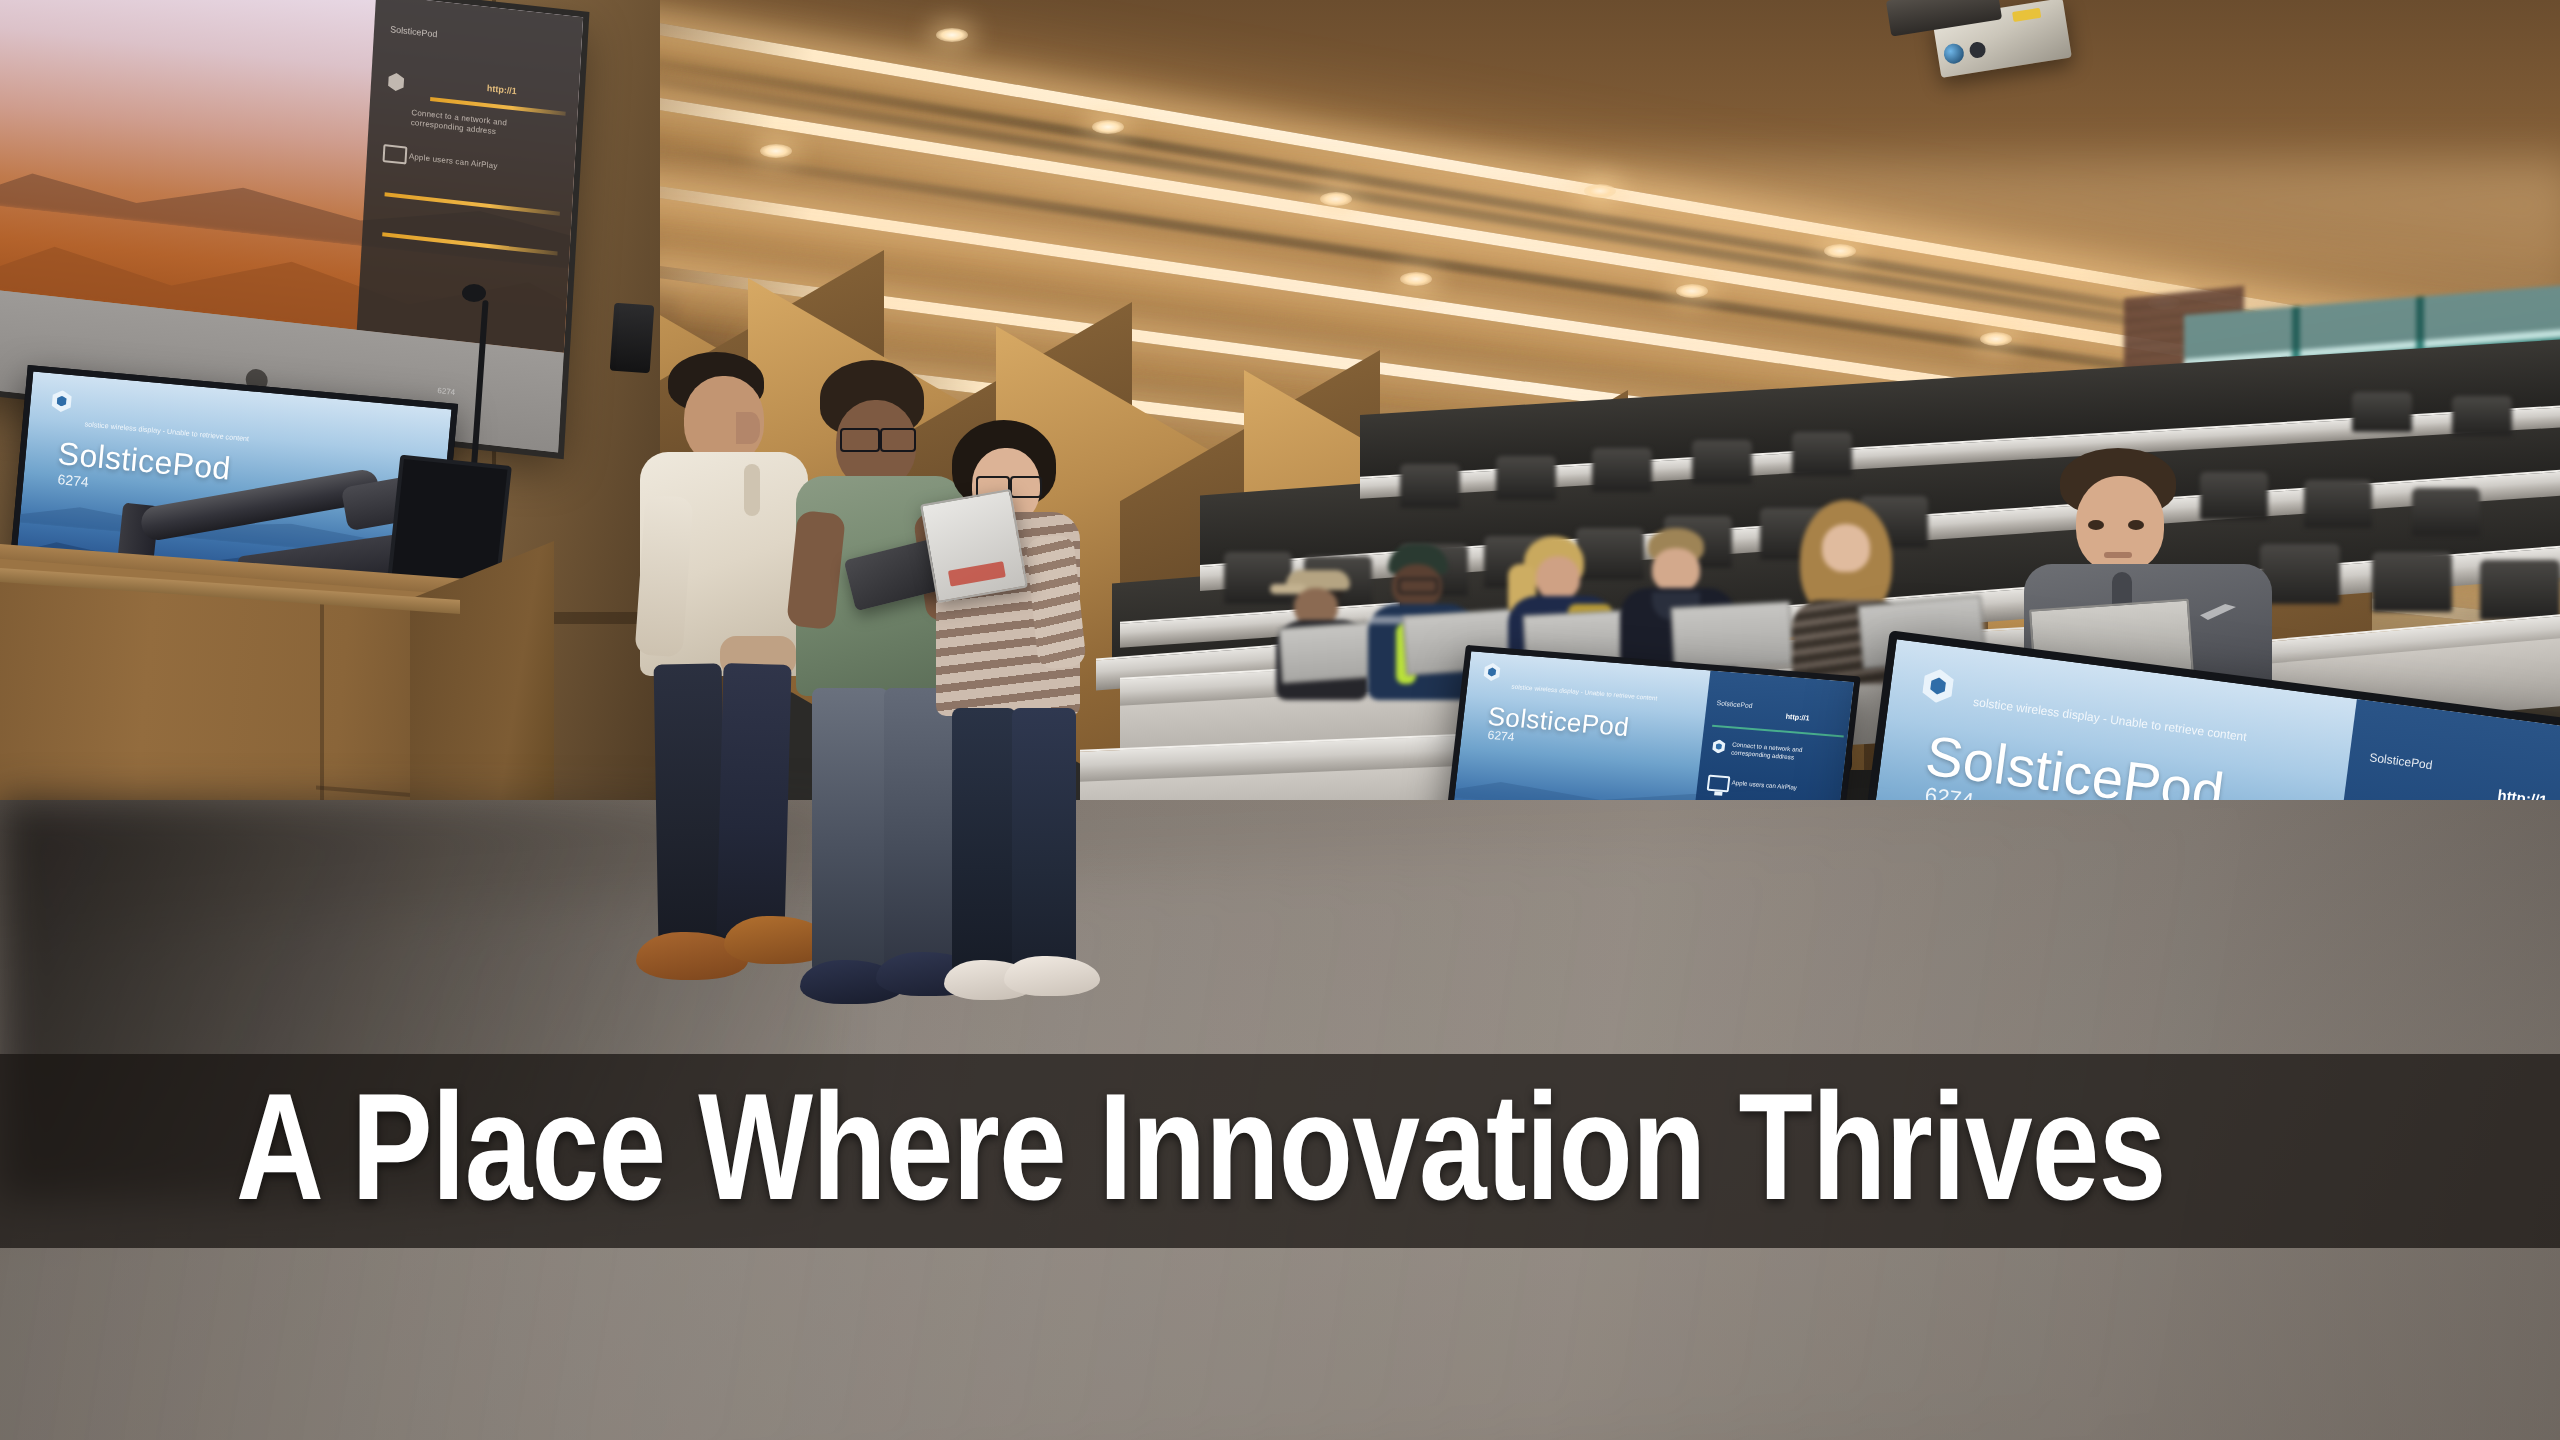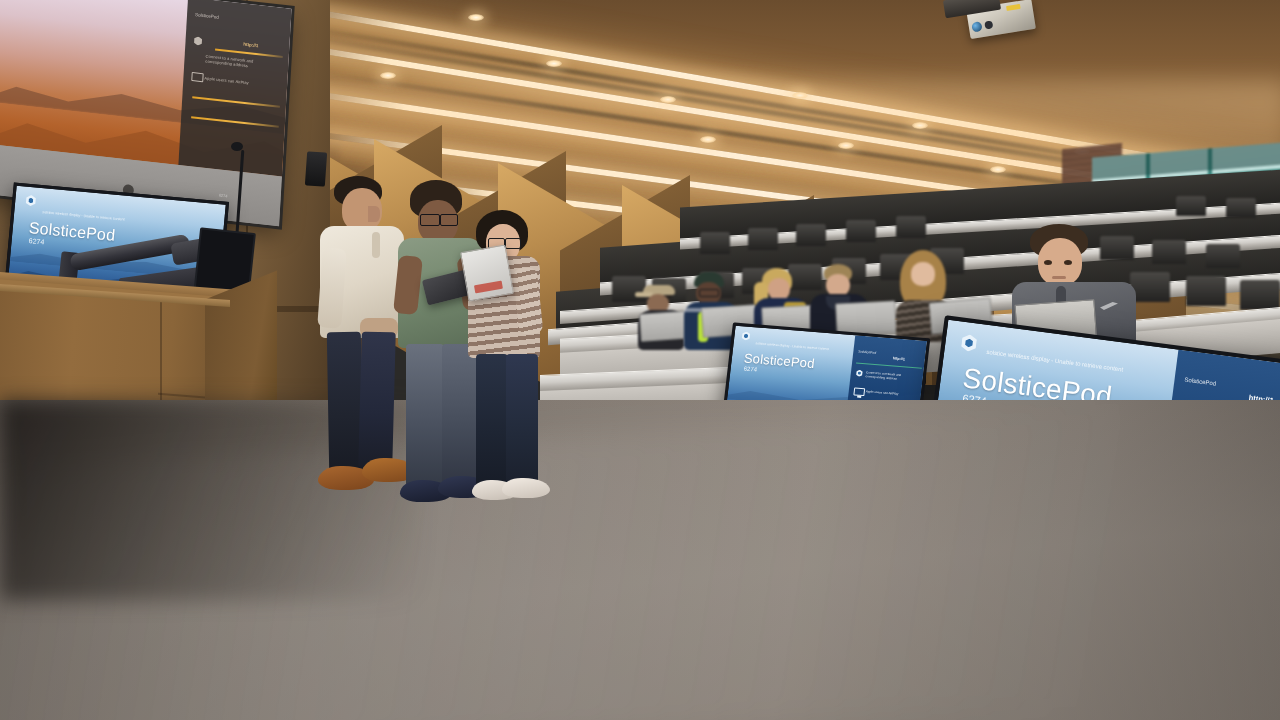--- a/index.html
+++ b/index.html
@@ -781,14 +781,17 @@
     <div class="legs" style="left:4px;  top:144px; width:32px; height:132px; background:linear-gradient(180deg,#2a3346 0%,#1e2533 60%,#171c27 100%);"></div>
     <div class="legs" style="left:34px; top:144px; width:32px; height:136px; background:linear-gradient(180deg,#2f3850 0%,#222a3a 60%,#1a1f2b 100%);"></div>
     <div class="shoe" style="left:0px;  top:270px; width:46px; height:20px; background:linear-gradient(170deg,#efe8e0,#c6bdb3);"></div>
     <div class="shoe" style="left:30px; top:268px; width:48px; height:20px; background:linear-gradient(170deg,#f2ebe3,#cac1b7);"></div>
   </div>
 
   <div class="abs" style="left:464px; top:248px; width:44px; height:48px; transform:rotate(-10deg); background:linear-gradient(165deg,#e9e8e5,#c3c1bd); border:1px solid #a9a7a3; border-radius:2px; box-shadow:0 3px 9px rgba(0,0,0,0.35);">
     <div class="abs" style="left:7px; top:34px; width:28px; height:8px; background:#c0392b; opacity:.75; border-radius:1px;"></div>
   </div>
 
+  <div id="title-band" class="abs">
+    <div id="title-text">A Place Where Innovation Thrives</div>
+  </div>
 
 </div>
 
 </body></html>

